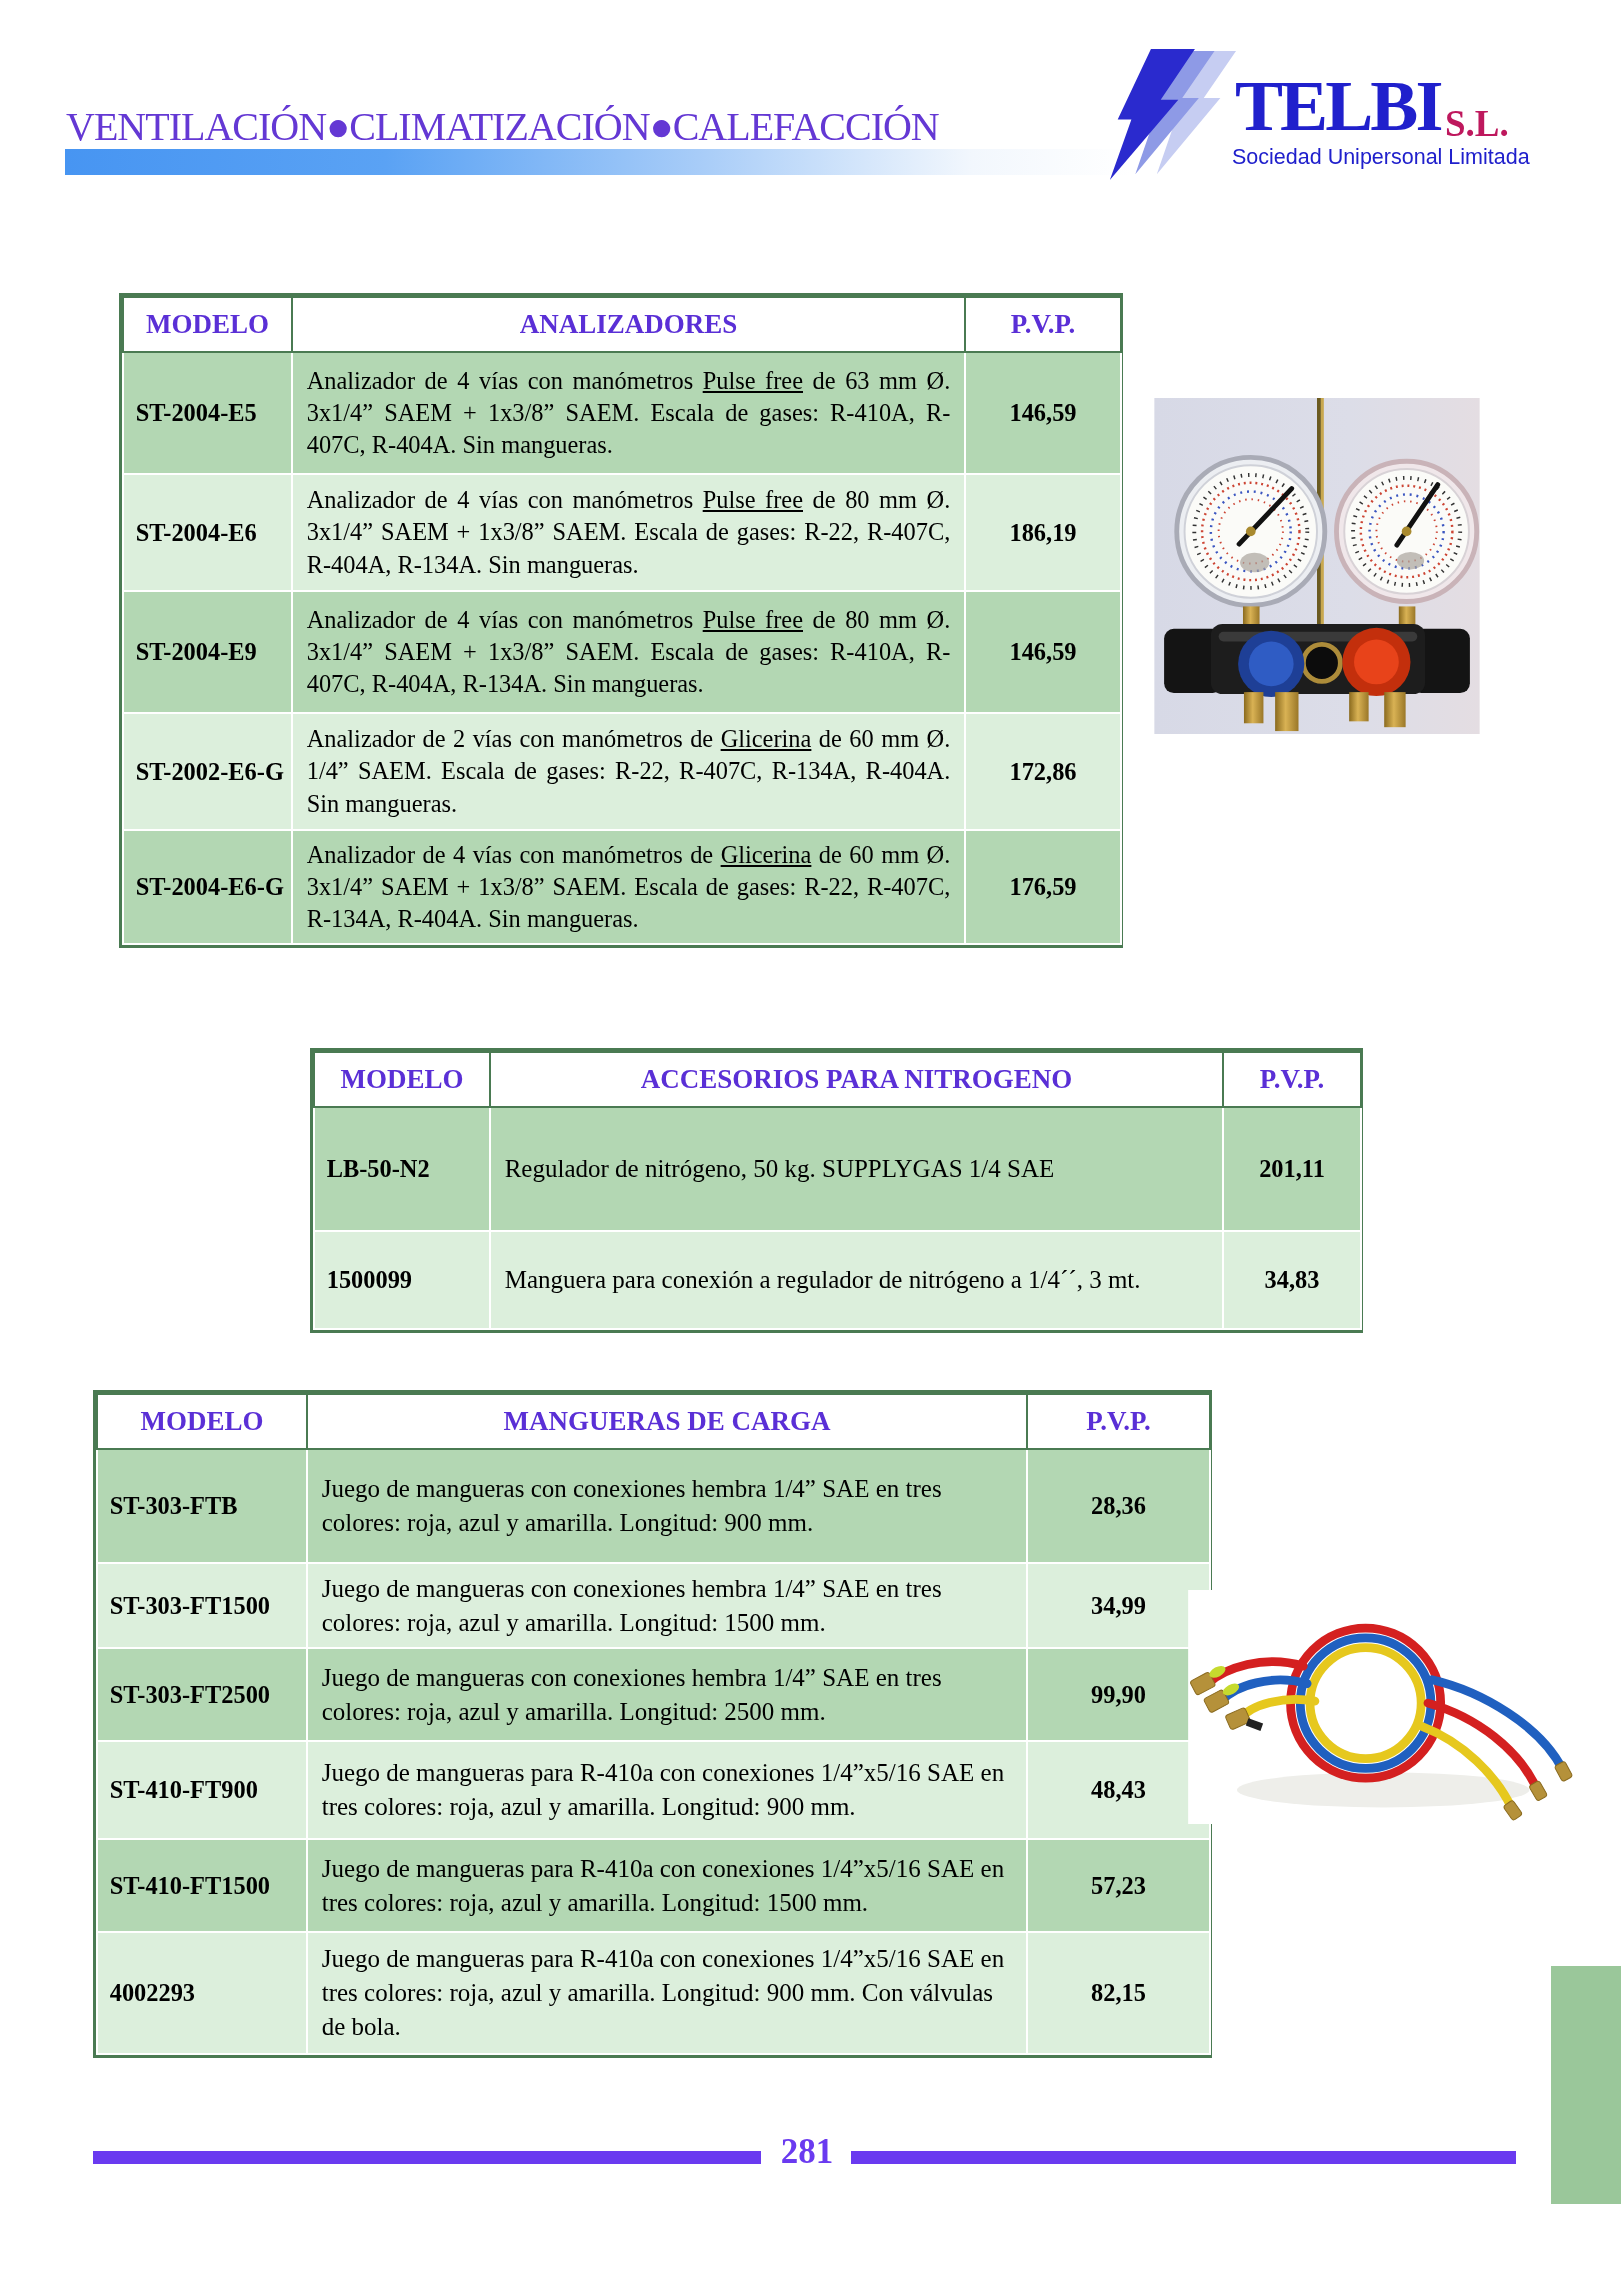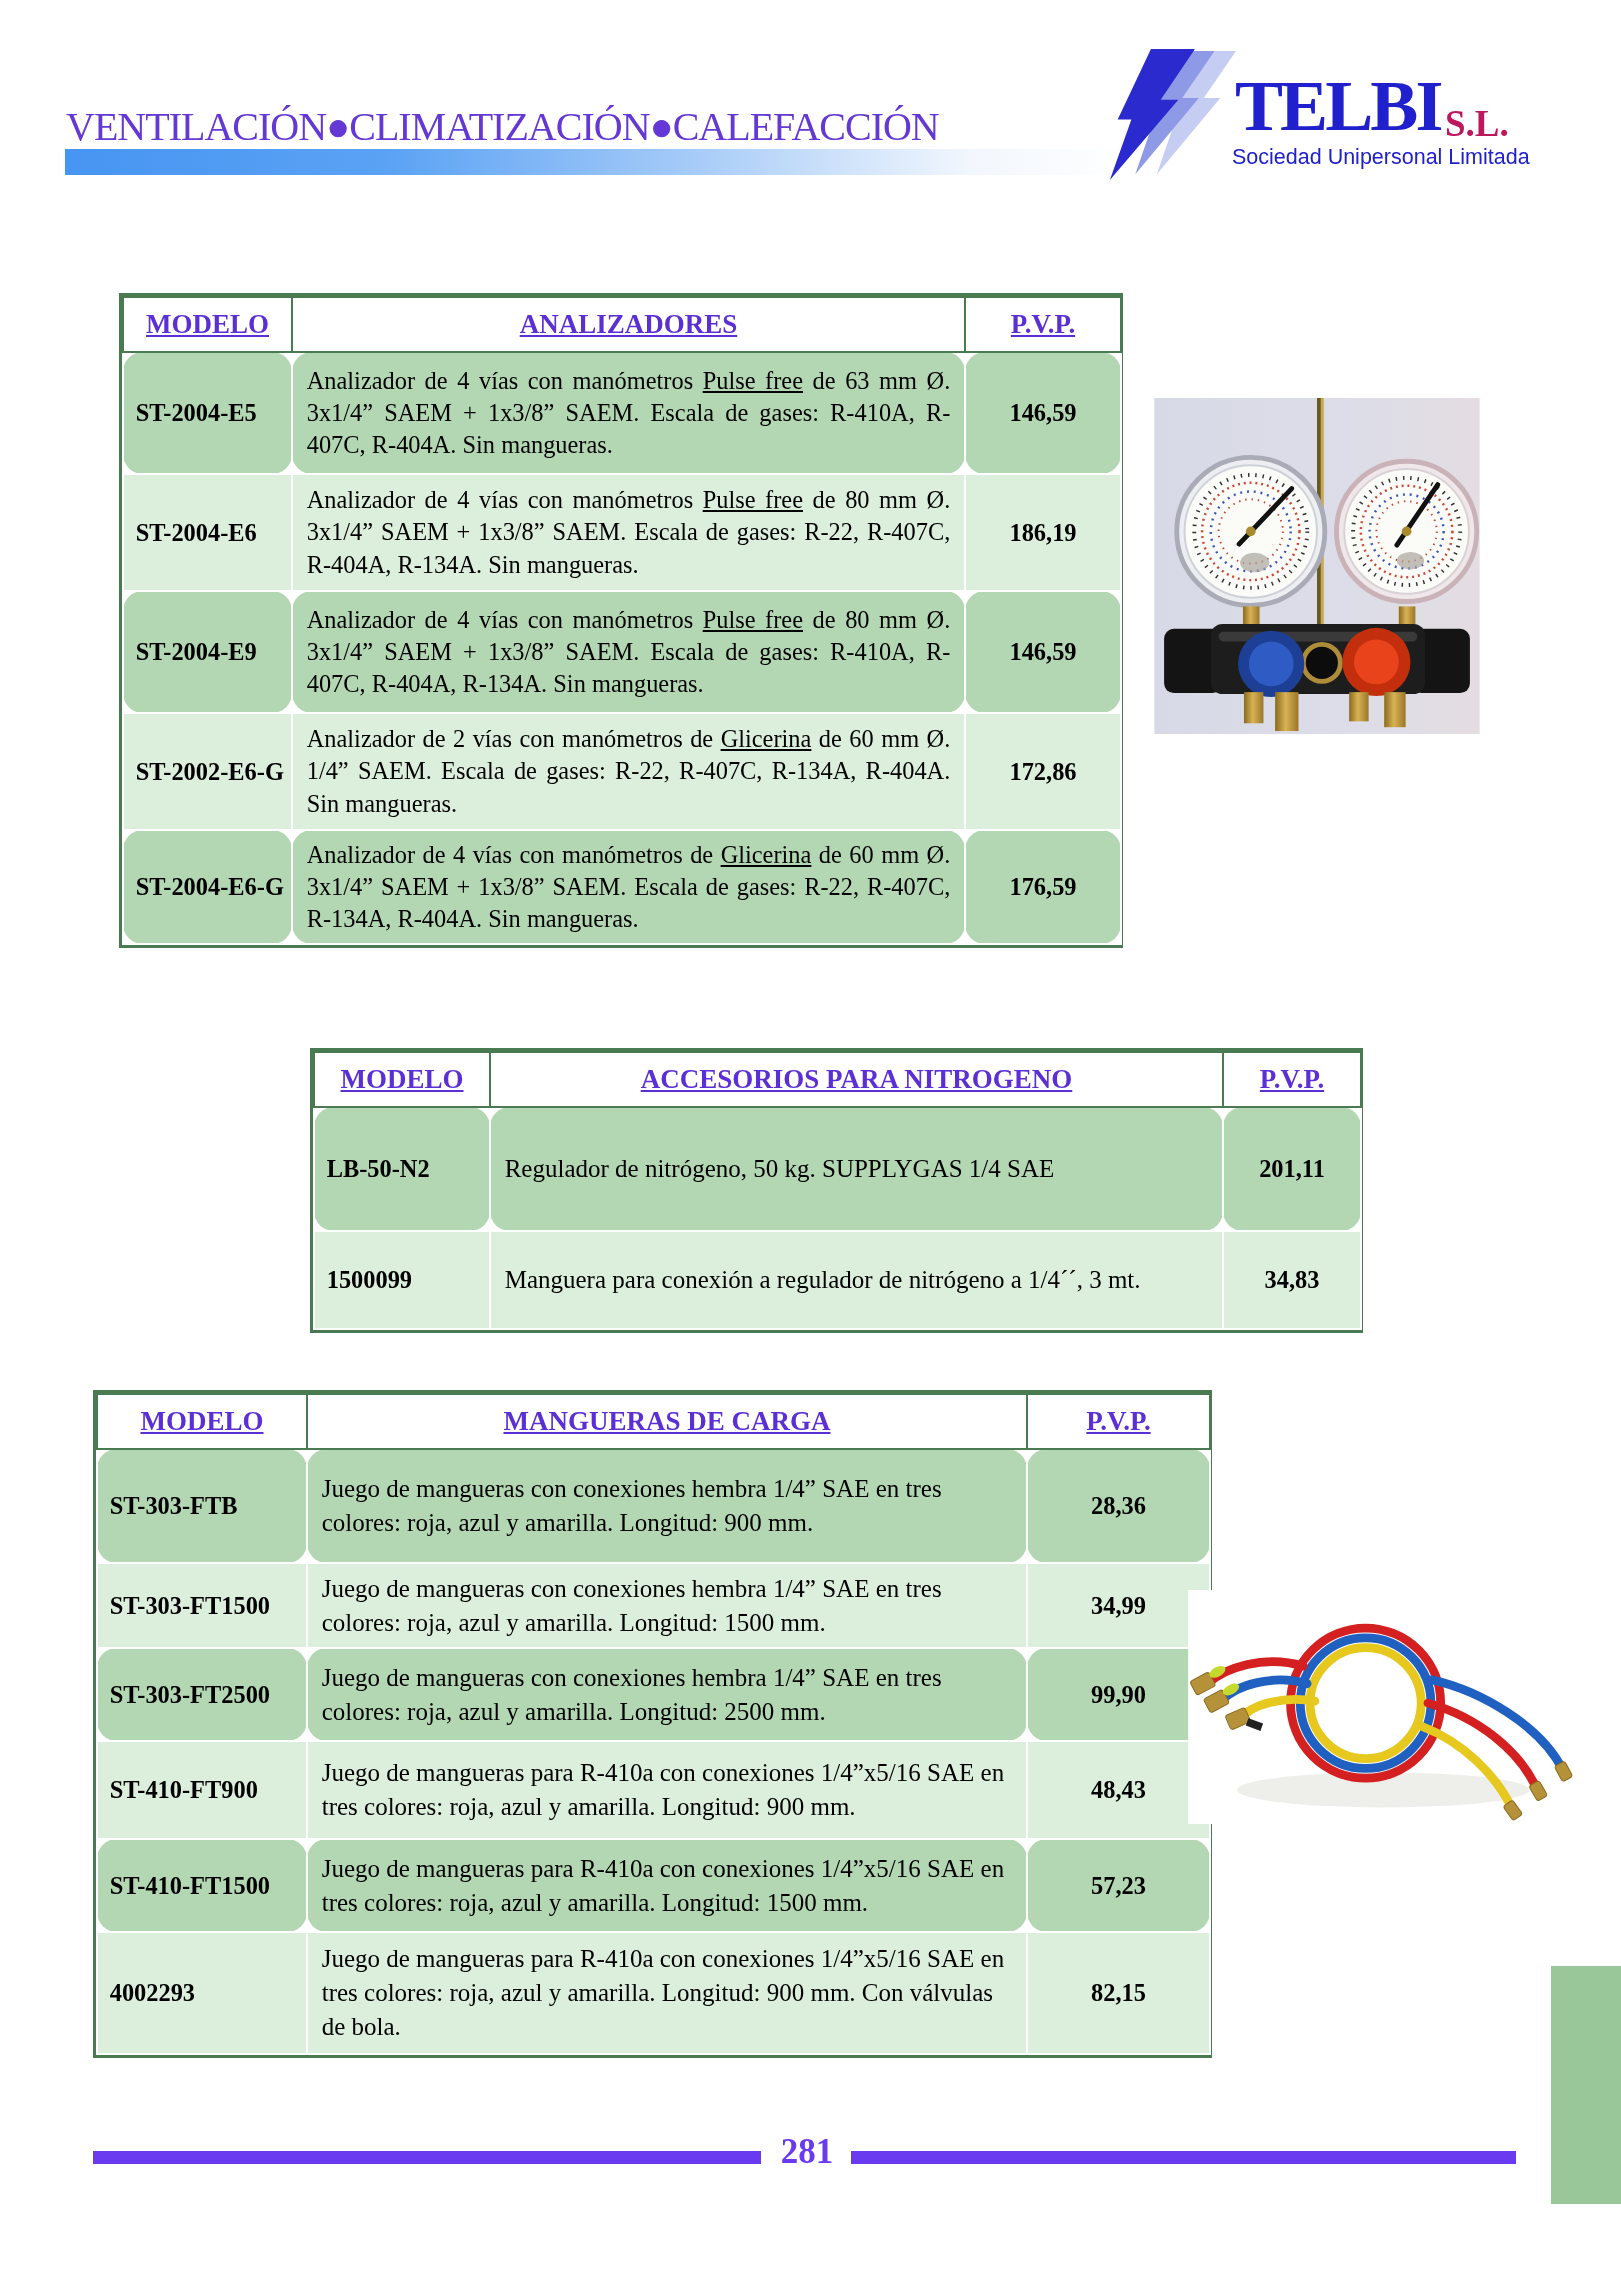--- a/index.html
+++ b/index.html
@@ -31,24 +31,24 @@
     position:absolute;left:130px;top:98px;
     font-family:"Liberation Sans", sans-serif;
     font-size:21.5px;color:#2020cc;white-space:nowrap;
   }
   
   .tbl-wrap{position:absolute;border:3.9px solid #4a7a52;background:#ffffff;}
   .tbl-wrap table{border-collapse:collapse;table-layout:fixed;width:100%;height:100%;}
   .tbl-wrap td{vertical-align:middle;overflow:hidden;}
   .tbl-wrap thead td{
     background:#ffffff;border:2.9px solid #4a7a52;
-    color:#5a2fd6;font-weight:bold;font-size:27px;text-align:center;text-decoration:underline;
+    color:#5a2fd6;font-weight:bold;font-size:27px;text-align:center;
   }
   .tbl-wrap tbody td{border:2.9px solid #ffffff;}
-  tr.dark td{background:#b3d7b3;border-radius:20px;}
+  tr.dark td{background:#b3d7b3;}
   tr.light td{background:#dcefdc;}
   td.model{font-weight:bold;font-size:24.4px;text-align:left;padding-left:11.7px;}
   td.desc{font-size:24.4px;line-height:1.32;padding:7.8px 13.7px;text-align:justify;}
   td.desc.left{text-align:left;font-size:25px;line-height:1.35;}
   td.price{font-weight:bold;font-size:24.4px;text-align:center;}
   .u{text-decoration:underline;}
   #table-analizadores{left:119px;top:293px;width:998px;}
   #table-nitrogeno{left:310px;top:1048px;width:1047px;}
   #table-mangueras{left:93px;top:1390px;width:1113px;}
   

